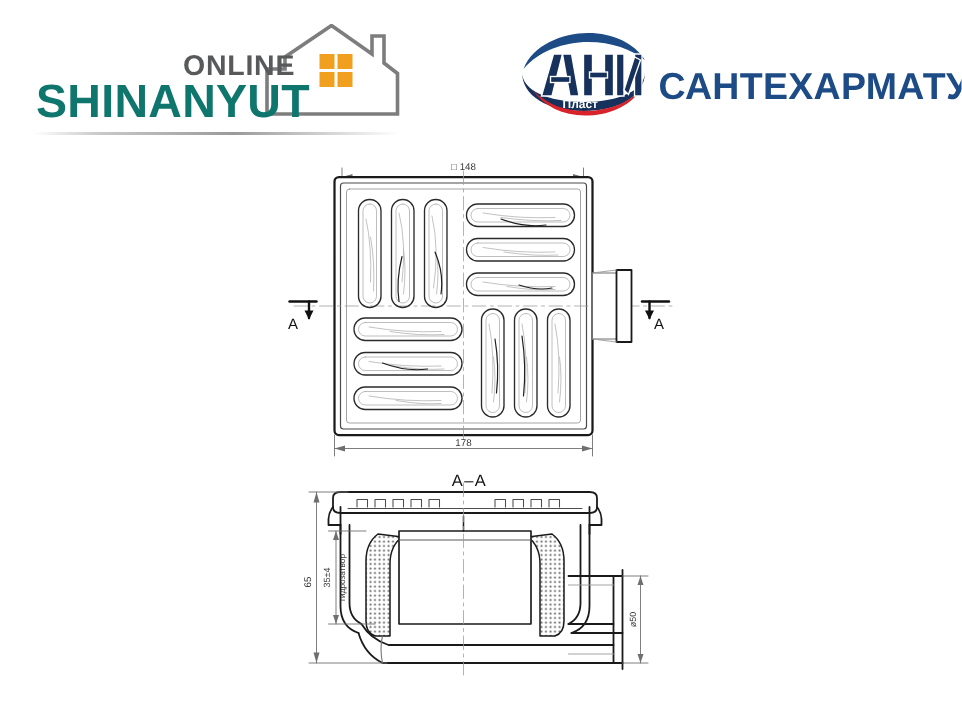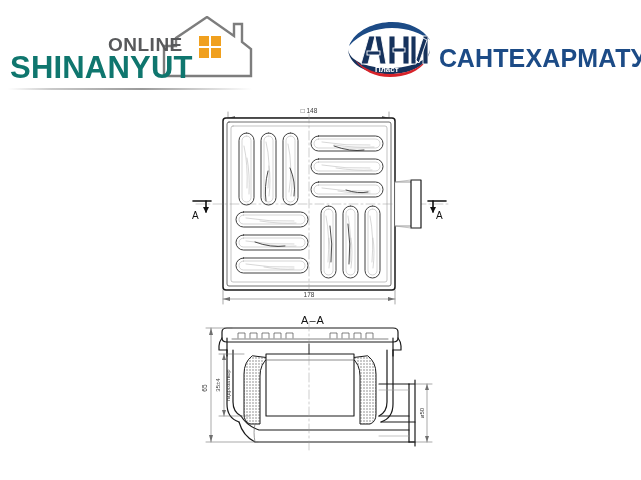--- a/index.html
+++ b/index.html
@@ -9,21 +9,21 @@
     font-family:"Liberation Sans", sans-serif;
     overflow:hidden;
     position:relative;
   }
   #page{position:relative;width:641px;height:480px;}
 
   
   .header{position:absolute;left:0;top:0;width:641px;height:100px;}
 
   
-  .logo-left{position:absolute;left:2px;top:14px;width:250px;height:78px;}
+  .logo-left{position:absolute;left:16px;top:14px;width:250px;height:78px;}
   .ll-online{
     position:absolute;left:106px;top:20px;
     font-size:19px;font-weight:bold;letter-spacing:.5px;
     color:#58595b;font-family:"Liberation Sans",sans-serif;
   }
   .ll-main{
     position:absolute;left:8px;top:36px;
     font-size:31px;font-weight:bold;letter-spacing:.2px;
     color:#0f766e;font-family:"Liberation Sans",sans-serif;
   }

